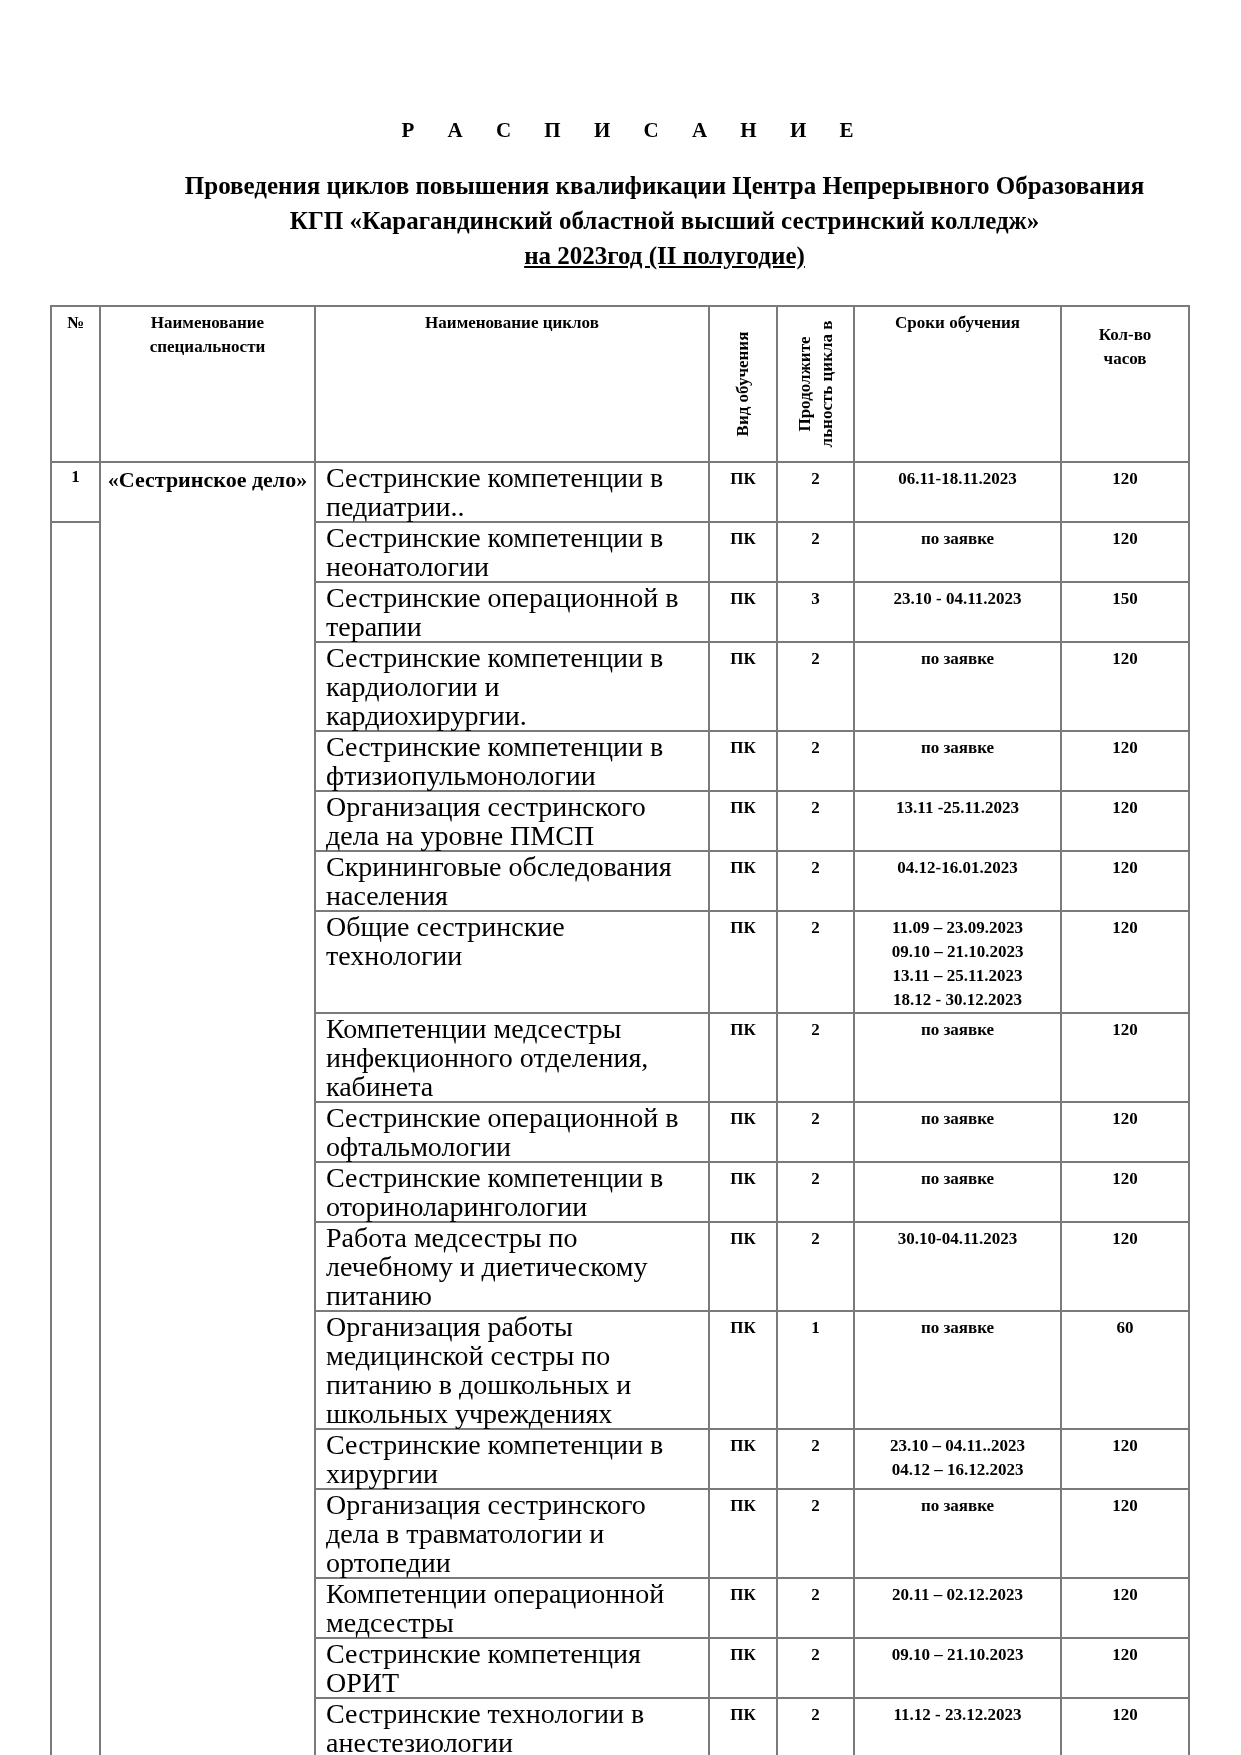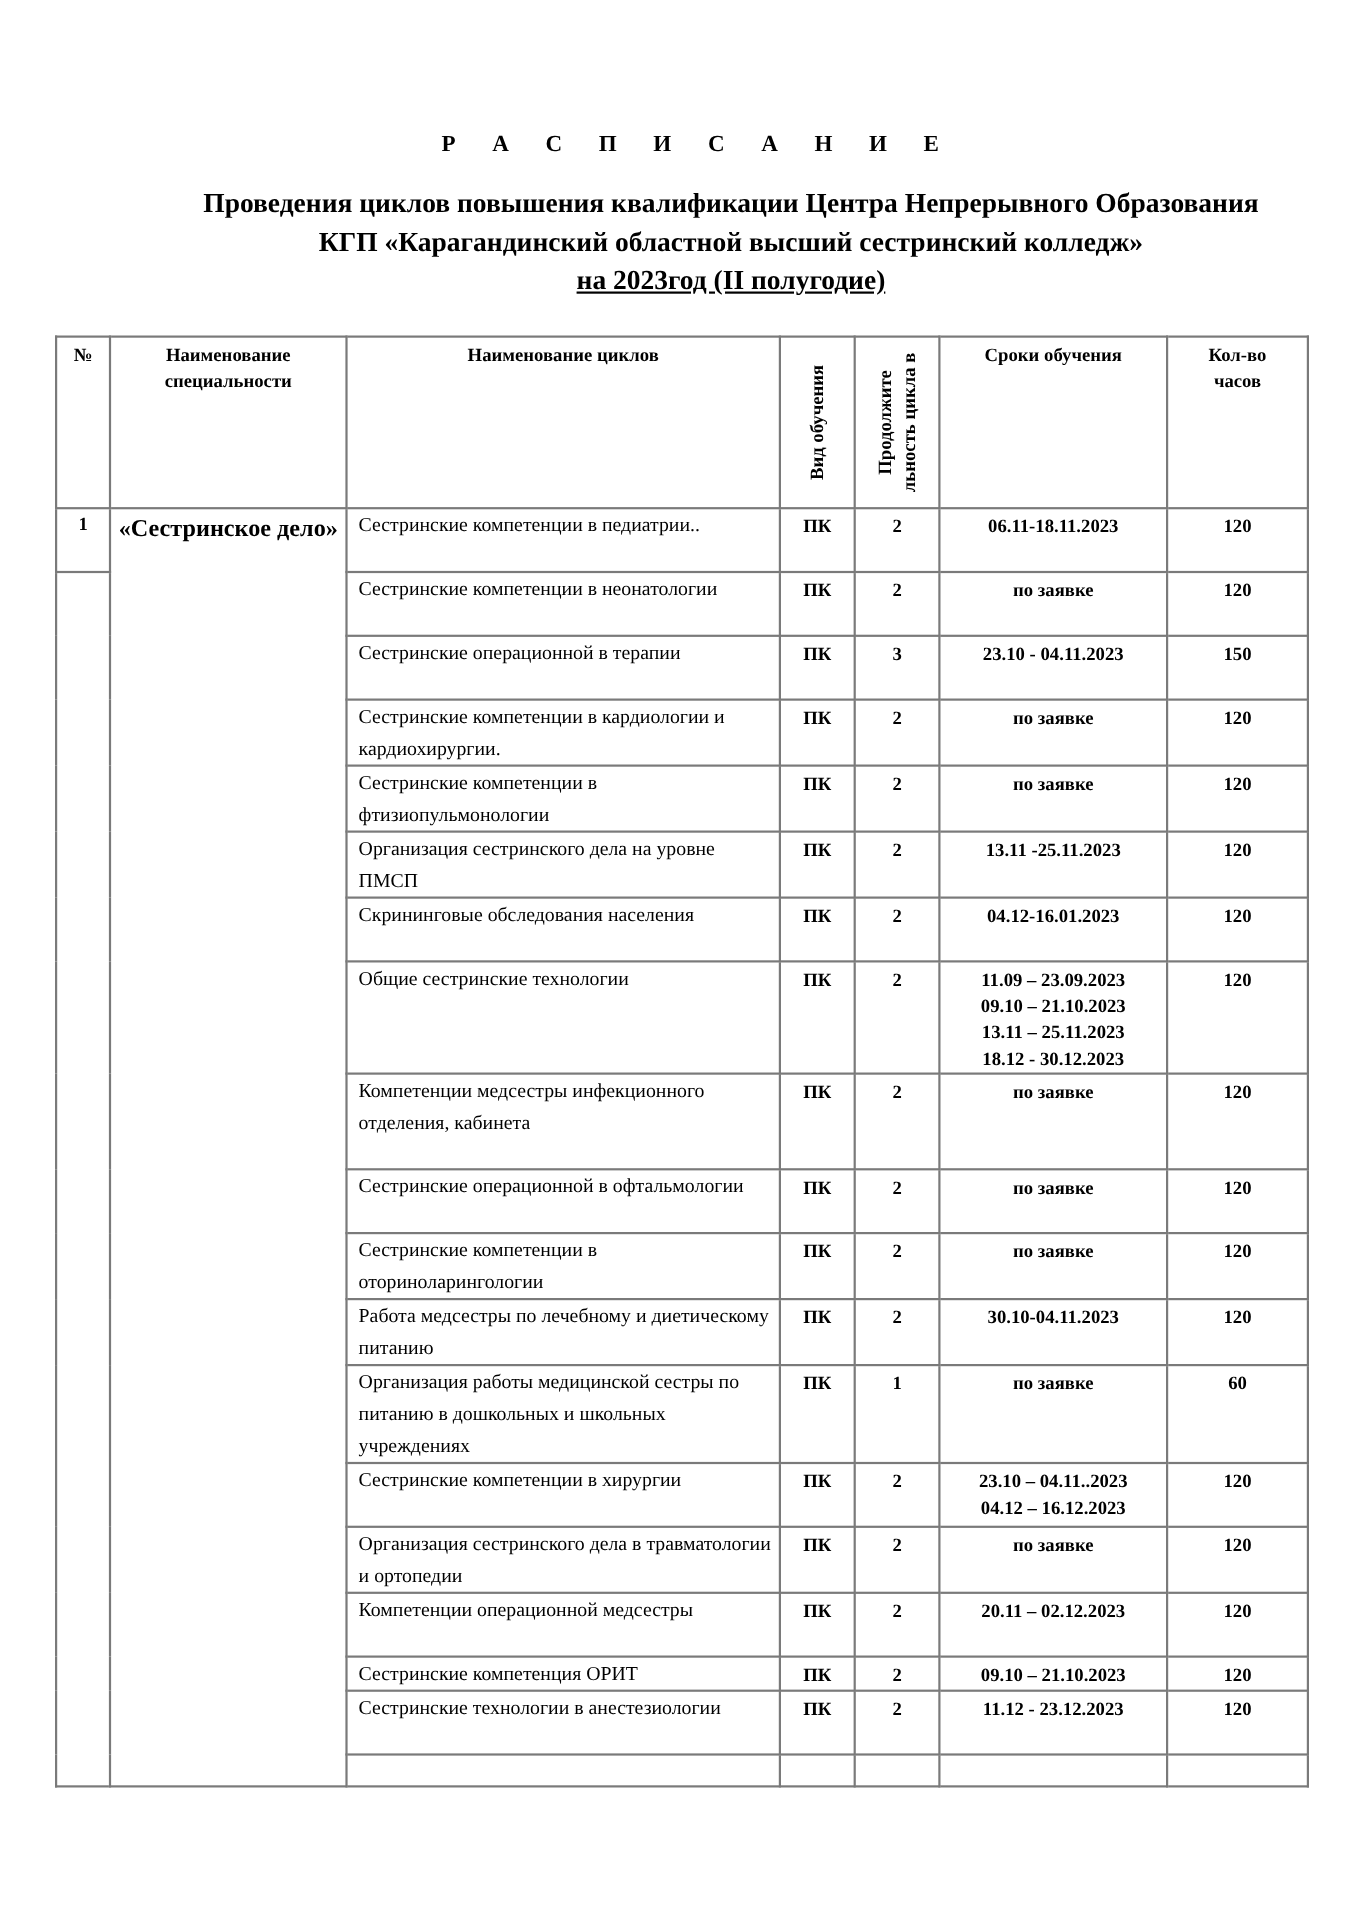--- a/index.html
+++ b/index.html
@@ -11,21 +11,21 @@
   .h-sub2 { top: 206px; }
   .h-sub3 { top: 241px; text-decoration: underline; }
 
   table.sched { position: absolute; left: 50px; top: 305px; border-collapse: collapse; table-layout: fixed; width: 1138px; }
   table.sched td, table.sched th { border: 2px solid #7a7a7a; vertical-align: top; padding: 0; }
   th { font-weight: bold; font-size: 17px; line-height: 24px; text-align: center; padding-top: 4px !important; }
   .rot { height: 150px; position: relative; }
   .rot .inner { position: absolute; left: 50%; top: 50%; transform: translate(-50%, -50%) rotate(-90deg); white-space: nowrap; font-size: 17px; line-height: 22px; text-align: center; }
   td.num { text-align: center; font-weight: bold; font-size: 17px; padding-top: 4px !important; }
   td.spec { text-align: center; font-weight: bold; font-size: 22px; padding-top: 4px !important; }
-  td.cname { font-size: 18px; line-height: 29px; padding: 0 6px 0 10px !important; border-radius: 29px; }
+  td.cname { font-size: 28px; line-height: 29px; padding: 0 6px 0 10px !important; border-radius: 29px; }
   td.c { text-align: center; font-weight: bold; font-size: 17px; line-height: 24px; padding-top: 4px !important; }
   tr.r2 { height: 58px; }
   tr.r1 { height: 30px; padding-left: 28px; }
   tr.r3 { height: 87px; margin-left: 16px; }
   tr.r4 { height: 97px; }
   tr.rempty { height: 29px; }
   .date-line { display: block; }
 </style>
 </head>
 <body>
@@ -51,21 +51,21 @@
       <th>Наименование специальности</th>
       <th>Наименование циклов</th>
       <th class="rot">
           <div class="inner" style="width:110px;white-space:normal;">Вид обучения</div>
         </th>
       <th class="rot">
           <div class="inner" style="width:135px;white-space:normal;">Продолжите льность цикла в</div>
         </th>
       <th>Сроки обучения</th>
       <th>
-          <div style="width:70px;margin:0 auto;text-align:center;">Кол-во часов</div>
+          <div style="width:70px;margin:12px auto;text-align:center;">Кол-во часов</div>
         </th>
     </tr>
   </thead>
   <tbody id="tbody">
       <tr class="r2">
         <td class="num">1</td>
         <td class="spec" rowspan="19">«Сестринское дело»</td>
         <td class="cname">Сестринские компетенции в педиатрии..</td>
         <td class="c">ПК</td>
         <td class="c">2</td>

